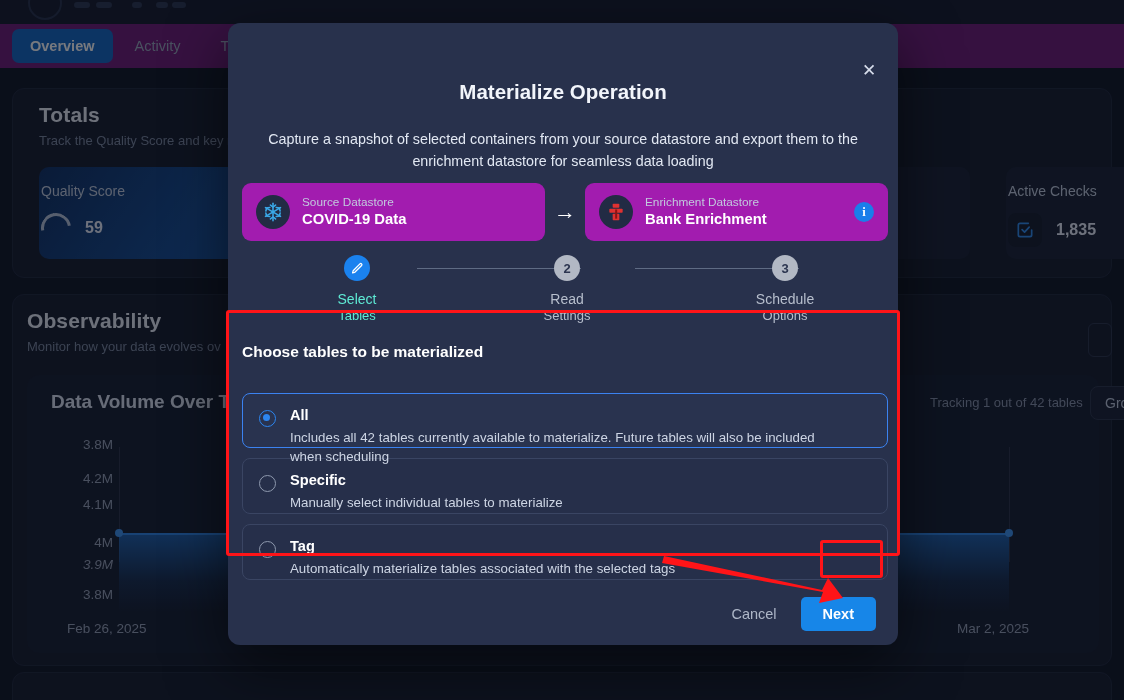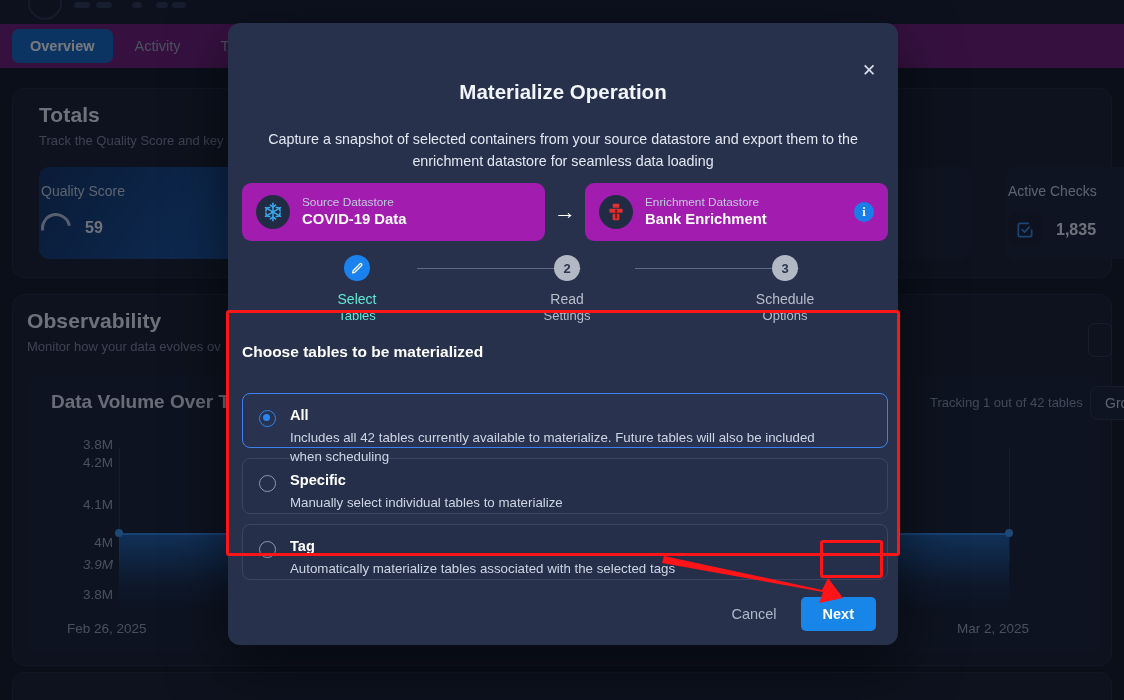--- a/index.html
+++ b/index.html
@@ -245,21 +245,21 @@
       </div>
 
       <div style="position:absolute;left:1075px;top:28px;width:24px;height:34px;border:1px solid #2b344b;border-radius:6px;"></div>
 
       <div class="chart-card" style="left:14px;top:80px;width:1072px;height:278px;">
         <div class="chart-title" style="position:absolute;left:24px;top:16px;">Data Volume Over Ti</div>
         <div class="chart-meta" style="position:absolute;left:903px;top:20px;">Tracking 1 out of 42 tables</div>
         <div class="chart-groupby" style="position:absolute;left:1063px;top:11px;">Group b</div>
 
         <div class="ytick" style="left:26px;top:62px;">3.8M</div>
-        <div class="ytick" style="left:26px;top:80px;">4.2M</div>
+        <div class="ytick" style="left:26px;top:96px;">4.2M</div>
         <div class="ytick" style="left:26px;top:122px;">4.1M</div>
         <div class="ytick" style="left:26px;top:160px;">4M</div>
         <div class="ytick" style="left:26px;top:182px;font-style:italic;">3.9M</div>
         <div class="ytick" style="left:26px;top:212px;">3.8M</div>
 
         <div class="vgrid" style="left:92px;top:72px;height:115px;"></div>
         <div class="vgrid" style="left:982px;top:72px;height:115px;"></div>
         <div class="area-fill" style="left:92px;top:160px;width:890px;height:78px;"></div>
         <div class="area-line" style="left:92px;top:158px;width:890px;"></div>
         <div class="dot" style="left:88px;top:154px;"></div>

